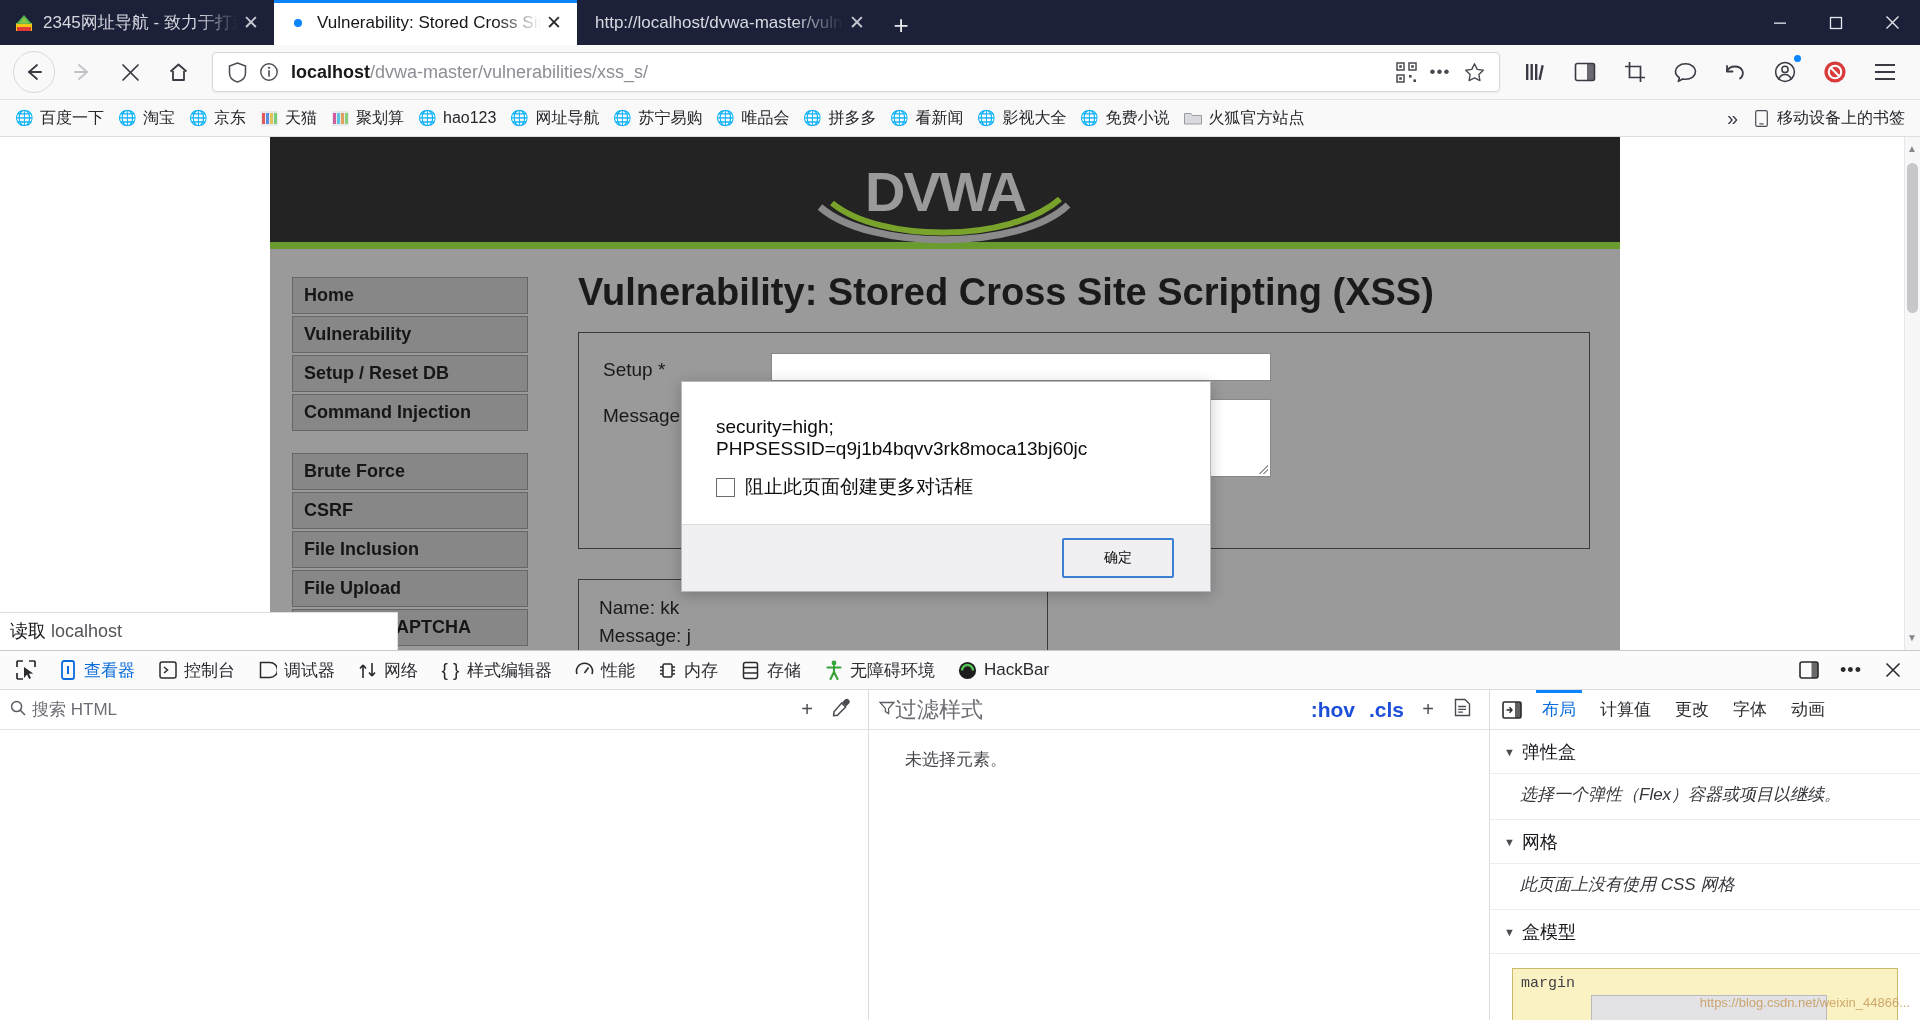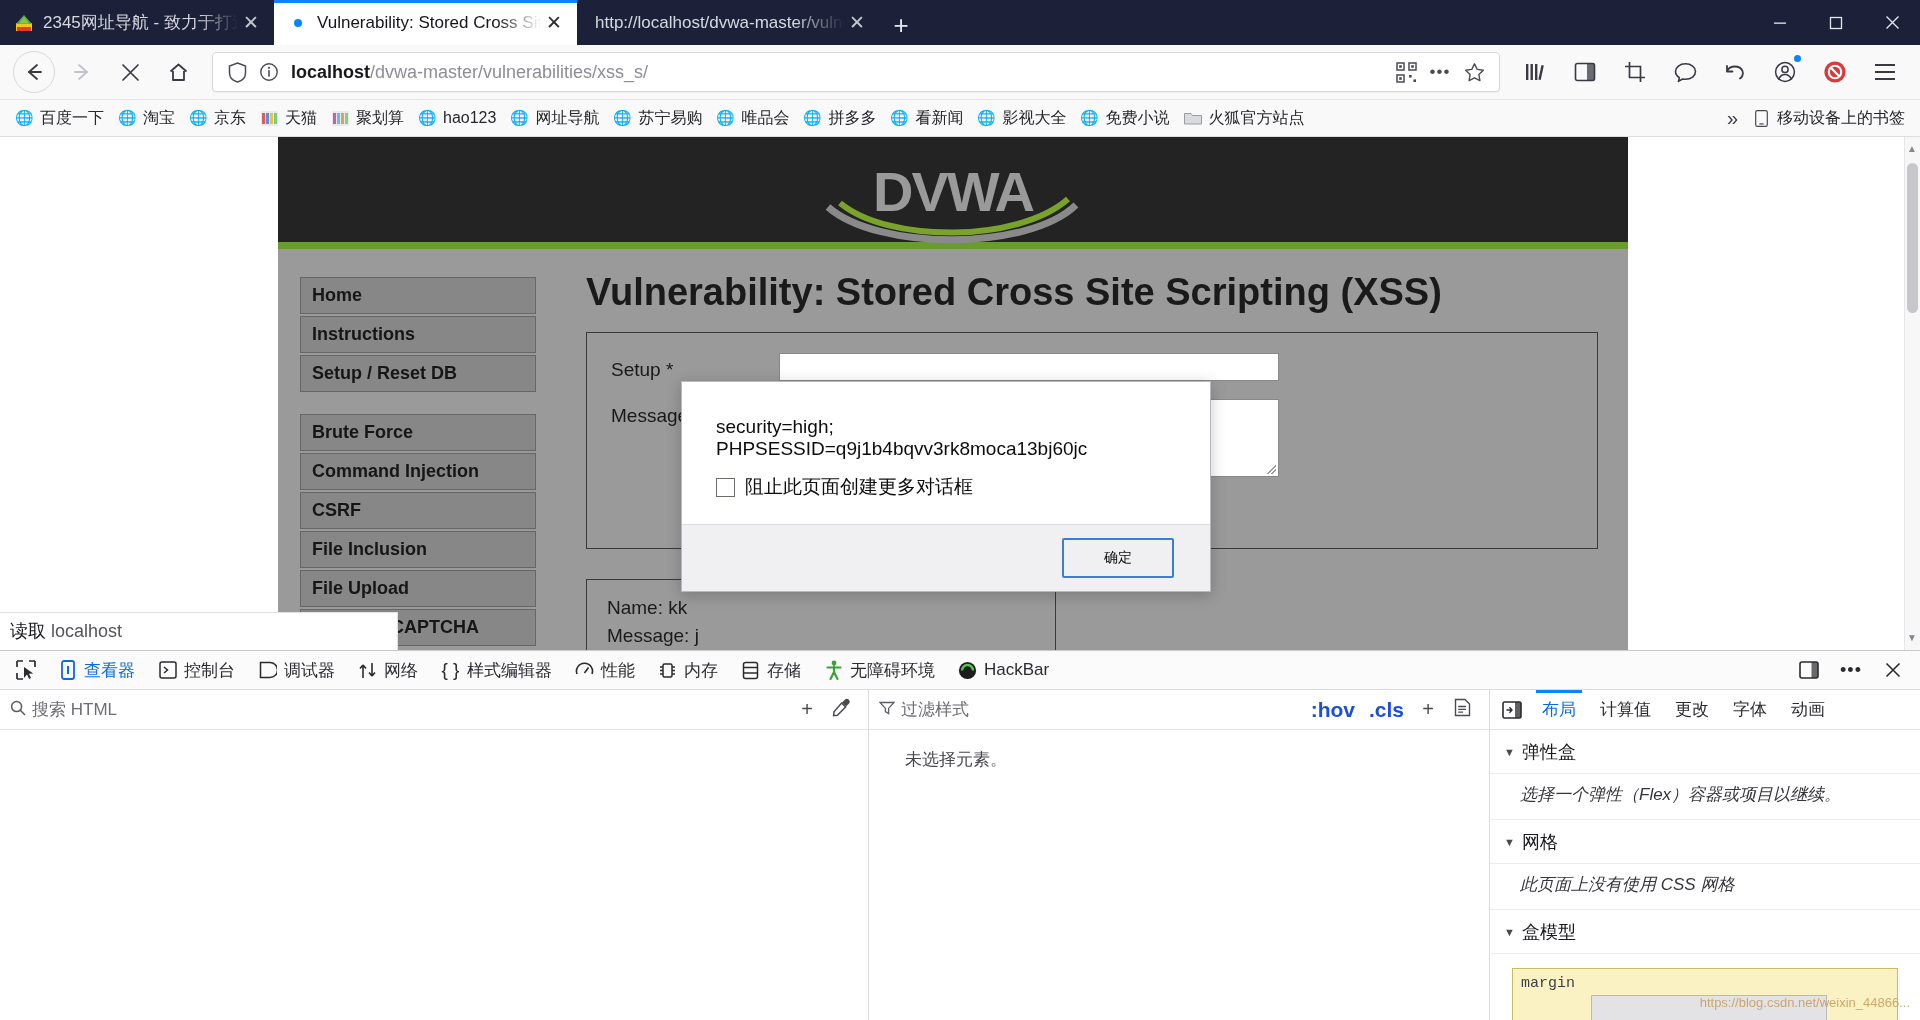--- a/index.html
+++ b/index.html
@@ -113,21 +113,21 @@
   .page-scroll-thumb {
     position:absolute; right:2px; top:26px; width:11px; height:150px;
     background:#c6c6cb; border-radius:6px;
   }
   .scroll-arrow {
     position:absolute; right:2px; width:12px; height:16px; color:#878790;
     font-size:10px; text-align:center; line-height:16px;
   }
 
   .dvwa {
-    position:absolute; left:278px; top:0; width:1350px; background:#ffffff;
+    position:absolute; left:270px; top:0; width:1350px; background:#ffffff;
   }
   .dvwa-header {
     height:112px; background:#232323; position:relative;
     border-bottom:7px solid #6a9b2e;
   }
   .dvwa-logo {
     position:absolute; left:50%; top:22px; transform:translateX(-50%);
     font-size:56px; font-weight:bold; letter-spacing:-2px;
     font-family:"Liberation Sans", sans-serif; color:#9a9a9a;
   }
@@ -251,21 +251,21 @@
   .dt-searchph { font-size:17px; color:#6d6d75; flex:1 1 auto; }
   .dt-sbtn { width:34px; text-align:center; color:#4a4a50; font-size:20px; }
   .dt-markup-body { flex:1 1 auto; background:#fff; }
 
   .dt-rules { flex:1 1 auto; display:flex; flex-direction:column;
     border-right:1px solid #dcdcdf; min-width:0; }
   .dt-rules-bar {
     height:40px; display:flex; align-items:center; padding:0 10px;
     border-bottom:1px solid #e2e2e5; background:#fff;
   }
-  .dt-filterph { font-size:17px; color:#6d6d75; flex:1 1 auto; margin-left:6px; }
+  .dt-filterph { font-size:22px; color:#6d6d75; flex:1 1 auto; }
   .dt-pseudo { font-size:21px; color:#1d4ed8; padding:0 7px; font-weight:bold; }
   .dt-rules-body { flex:1 1 auto; padding:18px 0 0 36px; }
   .dt-empty { font-size:17px; color:#46464c; font-style:normal; }
 
   .dt-layout { width:430px; flex:0 0 430px; display:flex; flex-direction:column; }
   .dt-layout-tabs {
     height:40px; display:flex; align-items:center;
     border-bottom:1px solid #e2e2e5; background:#fff; padding-left:4px;
   }
   .dt-ltab {
@@ -581,24 +581,24 @@
         <svg width="270" height="62" viewBox="0 0 270 62">
           <path d="M10 14 C60 58 210 58 258 12" fill="none" stroke="#8a8a8a" stroke-width="7"></path>
           <path d="M22 10 C70 50 200 50 250 6" fill="none" stroke="#7aa32c" stroke-width="6"></path>
         </svg>
       </div>
     </div>
 
     <div class="dvwa-body">
       <div class="dvwa-sidebar">
         <div class="dvwa-menuitem">Home</div>
-        <div class="dvwa-menuitem">Instructions</div>
+        <div class="dvwa-menuitem">Vulnerability</div>
         <div class="dvwa-menuitem">Setup / Reset DB</div>
+        <div class="dvwa-menuitem">Command Injection</div>
         <div class="dvwa-menuitem spacer-top">Brute Force</div>
-        <div class="dvwa-menuitem">Command Injection</div>
         <div class="dvwa-menuitem">CSRF</div>
         <div class="dvwa-menuitem">File Inclusion</div>
         <div class="dvwa-menuitem">File Upload</div>
         <div class="dvwa-menuitem">Insecure CAPTCHA</div>
       </div>
 
       <div class="dvwa-main">
         <h1 class="dvwa-h1">Vulnerability: Stored Cross Site Scripting (XSS)</h1>
 
         <div class="dvwa-panel">

